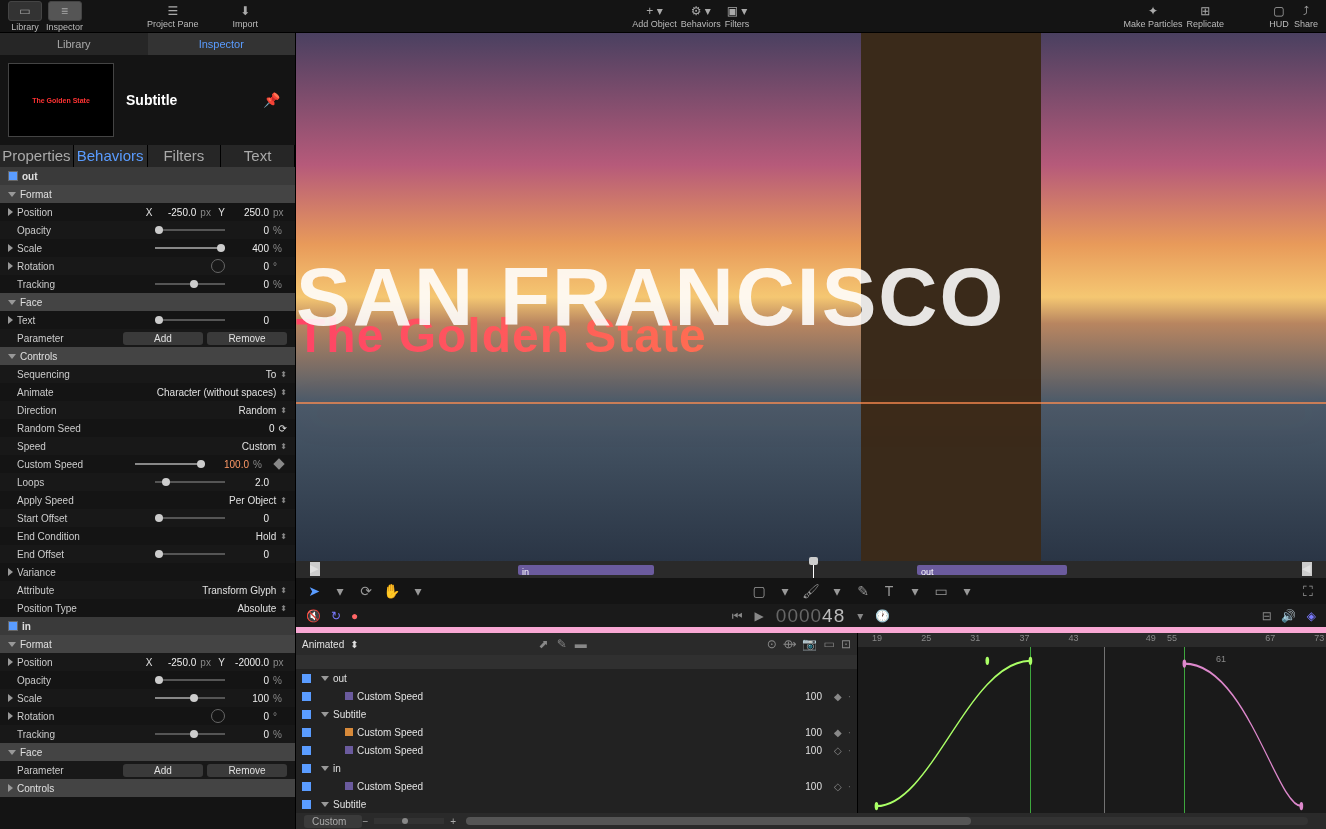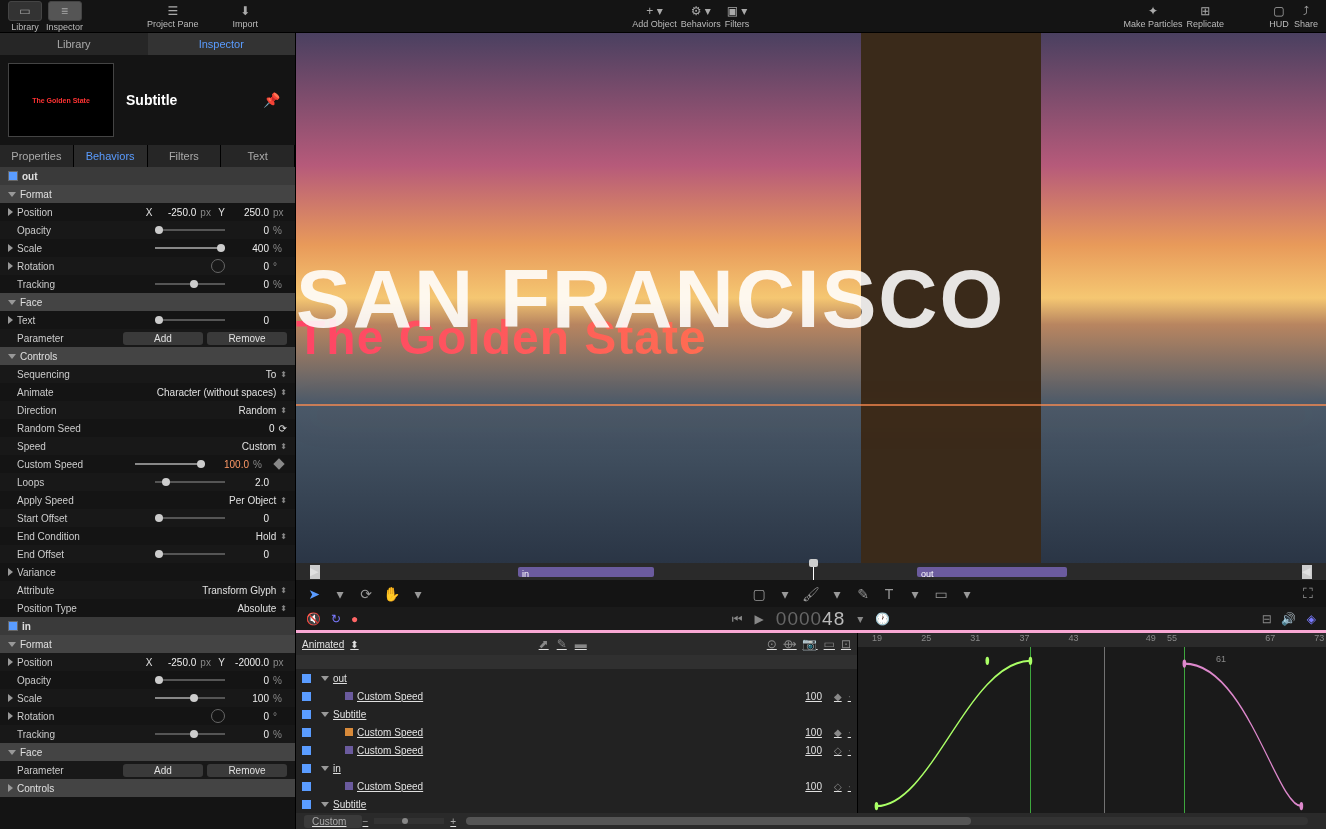--- a/index.html
+++ b/index.html
@@ -34,21 +34,21 @@
 .left-panel{width:296px;background:var(--bg-darker);display:flex;flex-direction:column;border-right:1px solid #000;}
 .lib-insp-tabs{height:22px;display:flex;background:var(--bg-panel);}
 .li-tab{flex:1;text-align:center;line-height:22px;color:#aaa;font-size:11px;}
 .li-tab.active{background:#333;color:var(--accent-blue);}
 .preview-area{height:90px;display:flex;padding:8px;align-items:center;}
 .preview-thumb{width:106px;height:74px;background:#000;border:1px solid #444;display:flex;align-items:center;justify-content:center;}
 .preview-thumb-text{color:var(--red);font-size:7px;font-weight:bold;}
 .preview-title{font-size:14px;font-weight:bold;color:#fff;margin-left:12px;flex:1;}
 .pin-btn{color:#888;font-size:14px;margin-right:6px;}
 .insp-tabs{height:22px;display:flex;background:var(--bg-panel);}
-.insp-tab{flex:1;text-align:center;line-height:22px;font-size:11px;color:#aaa;border-right:1px solid #000;}
+.insp-tab{flex:1;text-align:center;line-height:22px;font-size:15px;color:#aaa;border-right:1px solid #000;}
 .insp-tab.active{color:var(--accent-blue);background:#2b2b2b;}
 
 .param-scroll{flex:1;overflow-y:auto;scrollbar-width:thin;}
 .param-scroll::-webkit-scrollbar{width:10px;}
 .param-scroll::-webkit-scrollbar-track{background:#1a1a1a;}
 .param-scroll::-webkit-scrollbar-thumb{background:#444;border-radius:5px;}
 .param-row{height:18px;display:flex;align-items:center;padding:0 8px;font-size:10px;}
 .param-row:nth-child(even){background:rgba(255,255,255,.02);}
 .param-row.header{background:#3a3a3a;font-weight:bold;height:18px;}
 .param-row.section{background:#444;}
@@ -86,21 +86,21 @@
 
 .mid-tools{height:28px;background:var(--bg-darker);display:flex;align-items:center;padding:0 8px;gap:6px;}
 .mtool{width:20px;height:20px;display:flex;align-items:center;justify-content:center;color:#999;font-size:14px;}
 .mtool.blue{color:var(--accent-blue);}
 
 .playback-row{height:24px;background:#1a1a1a;display:flex;align-items:center;justify-content:center;gap:12px;position:relative;}
 .pb-icon{color:#888;font-size:12px;}
 .timecode{font-size:19px;color:#bbb;font-weight:300;letter-spacing:1px;}
 .pb-right{position:absolute;right:10px;display:flex;gap:10px;}
 
-.kf-editor{flex:1;background:#fef9c3;display:flex;flex-direction:column;border-top:3px solid #f9a8d4;text-decoration:underline;}
+.kf-editor{flex:1;background:#fef9c3;display:flex;flex-direction:column;border-top:6px solid #f9a8d4;}
 .kf-body{flex:1;display:flex;}
 .kf-tracks{width:562px;background:#222;border-right:1px solid #000;}
 .kf-track-head{height:14px;display:flex;align-items:center;padding:0 6px;font-size:10px;color:#ccc;}
 .kf-track{height:18px;display:flex;align-items:center;padding:0 6px;font-size:10px;}
 .kf-track .check{width:9px;height:9px;border-color:#5a9cff;background:#5a9cff;}
 .color-chip{width:8px;height:8px;margin:0 4px;}
 .kf-curves{flex:1;position:relative;background:#1a1a1a;}
 .kf-ruler{height:14px;background:#2a2a2a;display:flex;font-size:9px;color:#888;position:relative;}
 .kf-tick{position:absolute;top:0;}
 .curve-area{position:absolute;top:14px;left:0;right:0;bottom:0;}

